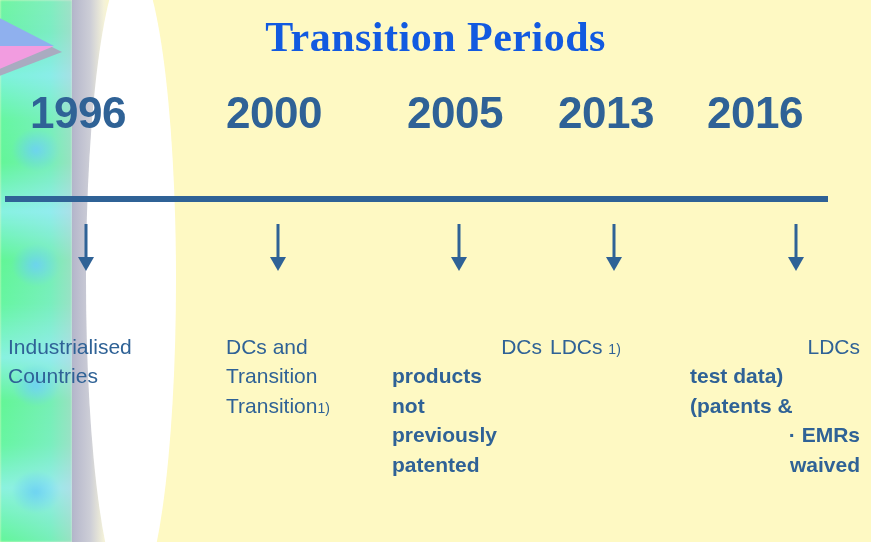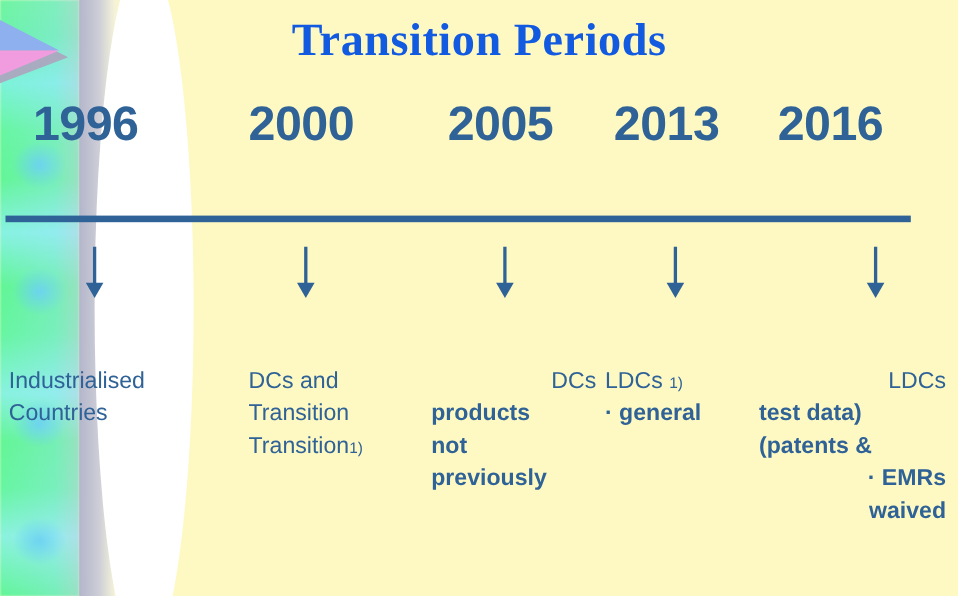--- a/index.html
+++ b/index.html
@@ -186,25 +186,25 @@
     <span class="head">DCs and</span>
     <span class="head">Transition</span>
     <span class="head"><span>Transition</span><span class="sup">1)</span></span>
   </div>
 
   <div class="col" style="left:392px; width:150px">
     <span class="head ctr">DCs</span>
     <span class="bold left">products</span>
     <span class="bold left">not</span>
     <span class="bold left">previously</span>
+    <span class="bold left">patented</span>
   </div>
 
   <div class="col" style="left:550px; width:150px">
     <span class="head left"><span>LDCs</span> <span class="sup">1)</span></span>
-    <span class="bold left">· general</span>
   </div>
 
   <div class="col" style="left:690px; width:170px">
     <span class="head ctr">LDCs</span>
     <span class="bold left">test data)</span>
     <span class="bold left">(patents &amp;</span>
     <span class="bold ctr">· EMRs</span>
     <span class="bold ctr">waived</span>
   </div>
 

